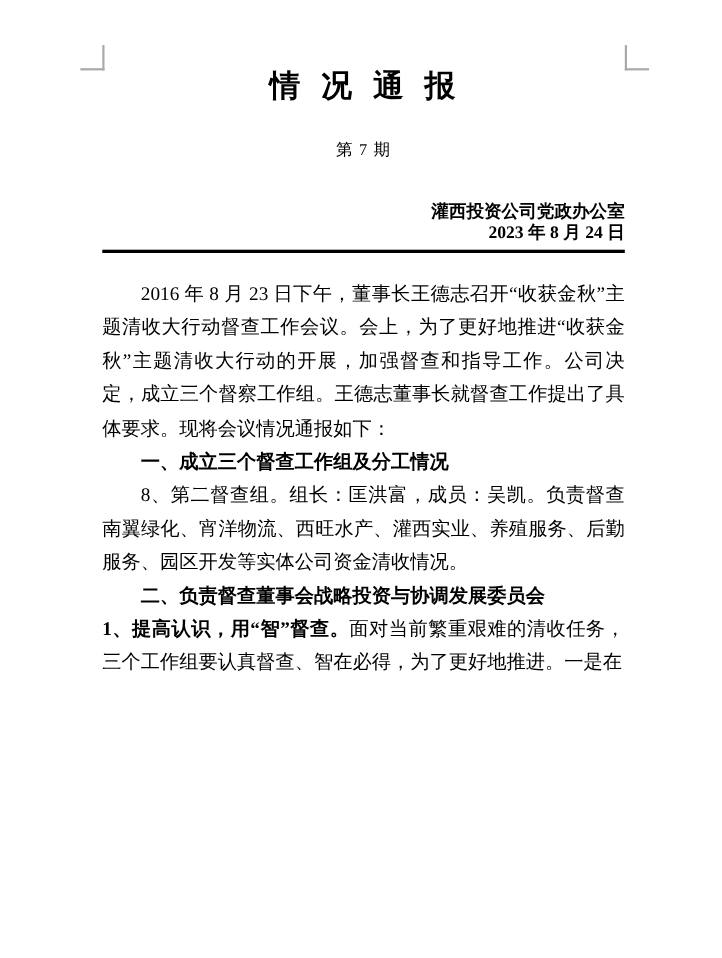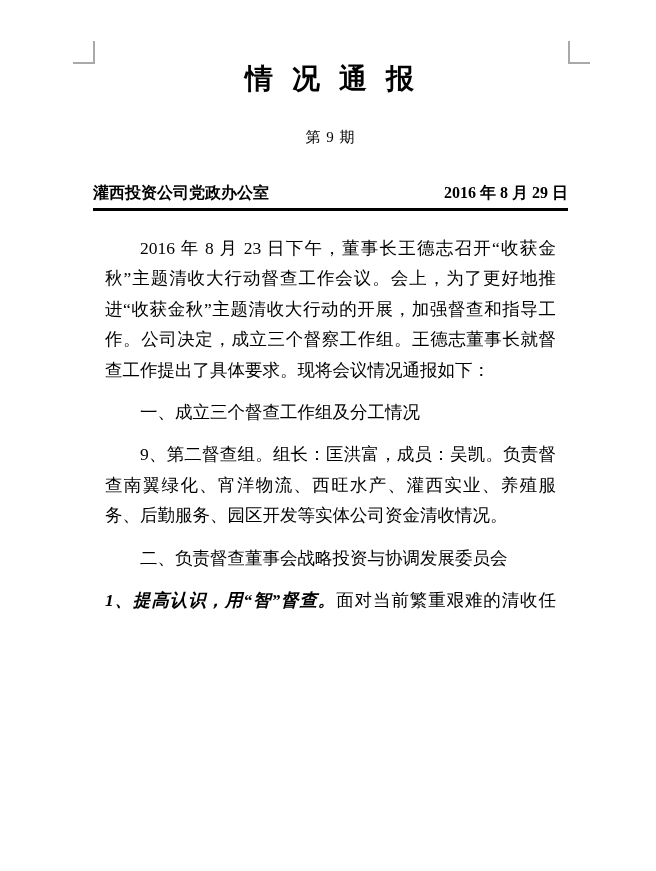--- a/index.html
+++ b/index.html
@@ -53,41 +53,41 @@
   .masthead {
     display: flex;
     justify-content: space-between;
     align-items: flex-end;
     margin-top: 37px;
     padding-bottom: 6px;
     border-bottom: 3px solid #000000;
     font-size: 16px;
     font-weight: bold;
     line-height: 19px;
+    flex-direction: column;
   }
   .body-text {
     margin-top: 22px;
     font-size: 17.5px;
     line-height: 30.4px;
     text-align: justify;
     text-justify: inter-ideograph;
   }
   .body-text p {
-    margin: 12px;
+    margin: 0;
     text-indent: 35px;
   }
   .body-text p.heading {
-    font-weight: normal;
+    font-weight: bold;
   }
   .body-text p.no-indent {
     text-indent: 0;
   }
   .bold-lead {
     font-weight: bold;
-    font-style: italic;
   }
   .page-number {
     position: absolute;
     left: 0;
     right: 0;
     top: 806px;
     text-align: center;
     font-size: 12px;
     line-height: 14px;
     color: #8a93a6;
@@ -101,34 +101,34 @@
 
   <div class="crop crop-tl"></div>
   <div class="crop crop-tr"></div>
   <div class="crop crop-bl"></div>
   <div class="crop crop-br"></div>
 
   <div class="text-area">
 
     <h1 class="doc-title">情 况 通 报</h1>
 
-    <div class="issue-line">第 9 期</div>
+    <div class="issue-line">第 7 期</div>
 
     <div class="masthead">
       <span>灌西投资公司党政办公室</span>
-      <span>2016 年 8 月 29 日</span>
+      <span>2023 年 8 月 24 日</span>
     </div>
 
     <div class="body-text">
       <p>2016 年 8 月 23 日下午，董事长王德志召开“收获金秋”主题清收大行动督查工作会议。会上，为了更好地推进“收获金秋”主题清收大行动的开展，加强督查和指导工作。公司决定，成立三个督察工作组。王德志董事长就督查工作提出了具体要求。现将会议情况通报如下：</p>
 
       <p class="heading">一、成立三个督查工作组及分工情况</p>
 
 
-      <p>9、第二督查组。组长：匡洪富，成员：吴凯。负责督查南翼绿化、宵洋物流、西旺水产、灌西实业、养殖服务、后勤服务、园区开发等实体公司资金清收情况。</p>
+      <p>8、第二督查组。组长：匡洪富，成员：吴凯。负责督查南翼绿化、宵洋物流、西旺水产、灌西实业、养殖服务、后勤服务、园区开发等实体公司资金清收情况。</p>
 
 
       <p class="heading">二、负责督查董事会战略投资与协调发展委员会</p>
 
       <p class="no-indent"><span class="bold-lead">1、提高认识，用“智”督查。</span><span>面对当前繁重艰难的清收任务，三个工作组要认真督查、智在必得，为了更好地推进。一是在</span></p>
     </div>
 
   </div>
 
   <div class="page-number">1</div>

